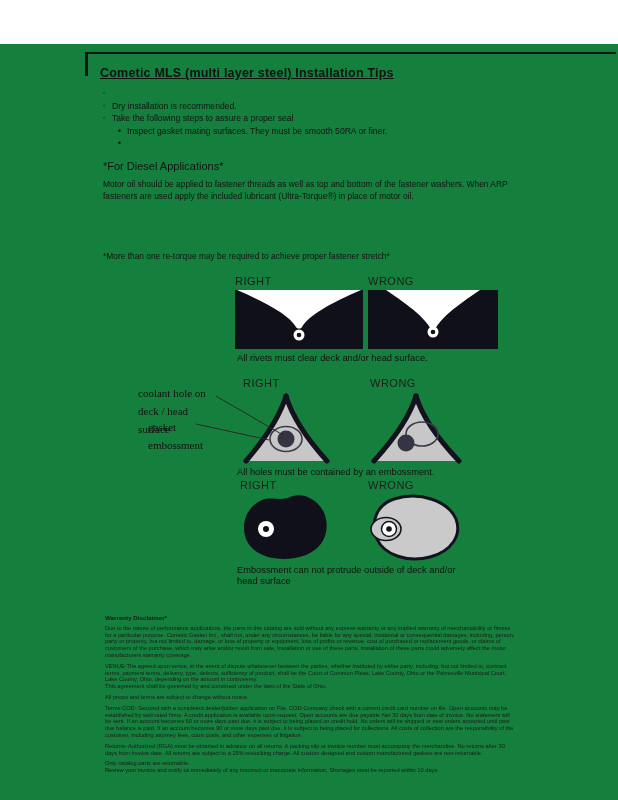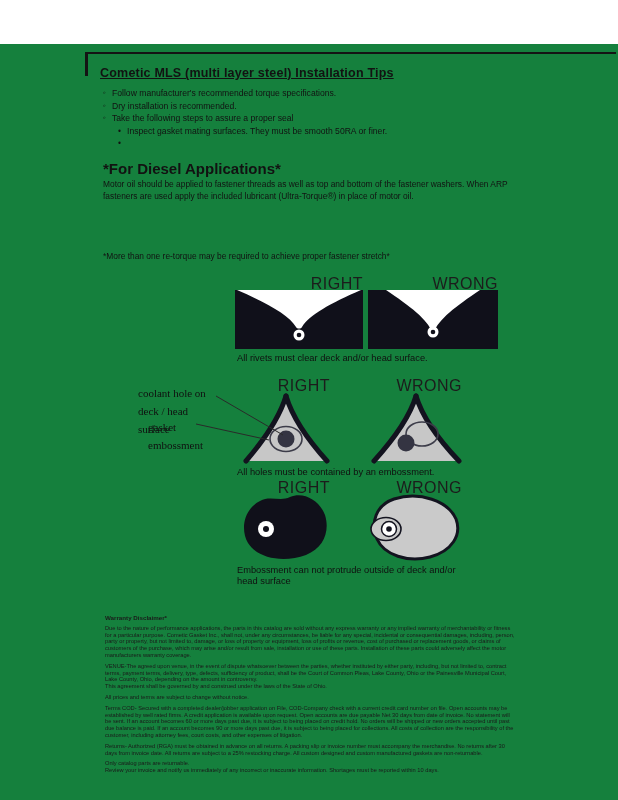--- a/index.html
+++ b/index.html
@@ -13,27 +13,27 @@
   .frame-stub { left:85px; top:8px; width:3px; height:24px; background:#141414; }
 
   .title { left:100px; top:22px; font-size:12.5px; font-weight:bold; text-decoration:underline; letter-spacing:0.2px; }
 
   .tips { left:103px; top:43px; width:420px; font-size:8.6px; }
   .tip-row { display:flex; line-height:12.6px; }
   .tip-row .mk { width:9px; font-size:7.5px; line-height:12.6px; }
   .tip-row.sub { padding-left:15px; }
   .tip-row.sub .mk { font-size:8.5px; }
 
-  .diesel-heading { left:103px; top:116px; font-size:15px; font-weight:bold; }
+  .diesel-heading { left:103px; top:116px; font-size:11px; font-weight:normal; }
   .body-p { left:103px; width:410px; font-size:8.4px; line-height:12px; }
   .p1 { top:134px; }
   .p2 { top:166px; }
   .note { top:206px; }
 
-  .dlabel { position:absolute; font-size:16px; letter-spacing:0.5px; text-align:right; color:#1c1c1c; }
+  .dlabel { position:absolute; font-size:11px; letter-spacing:0.5px; text-align:left; color:#1c1c1c; }
   .dcaption { position:absolute; font-size:9.3px; color:#101010; }
   .panel { position:absolute; line-height:0; }
   .callout { position:absolute; font-size:11px; line-height:18px; color:#101010;font-family:Liberation Serif, serif; }
 
   .warranty { left:105px; top:571px; width:410px; font-size:5.7px; line-height:6.8px; color:#1a1a1a; }
   .warranty .w-head { font-weight:bold; font-size:6.2px; margin-bottom:3px; }
   .warranty p { margin-bottom:4px; }
   .warranty p.tight { margin-bottom:0; }
 
   .page-code { left:386px; top:757px; font-size:11.5px; letter-spacing:0.4px; color:#111; }
@@ -46,21 +46,20 @@
 <div id="page">
 
   <div class="abs frame-top"></div>
   <div class="abs frame-stub"></div>
 
   <div class="abs title">Cometic MLS (multi layer steel) Installation Tips</div>
 
   <div class="abs tips">
     <div class="tip-row">
       <span class="mk">◦</span>
-      <span>Follow manufacturer's recommended torque specifications.</span>
     </div>
     <div class="tip-row">
       <span class="mk">◦</span>
       <span>Dry installation is recommended.</span>
     </div>
     <div class="tip-row">
       <span class="mk">◦</span>
       <span>Take the following steps to assure a proper seal</span>
     </div>
     <div class="tip-row sub">

